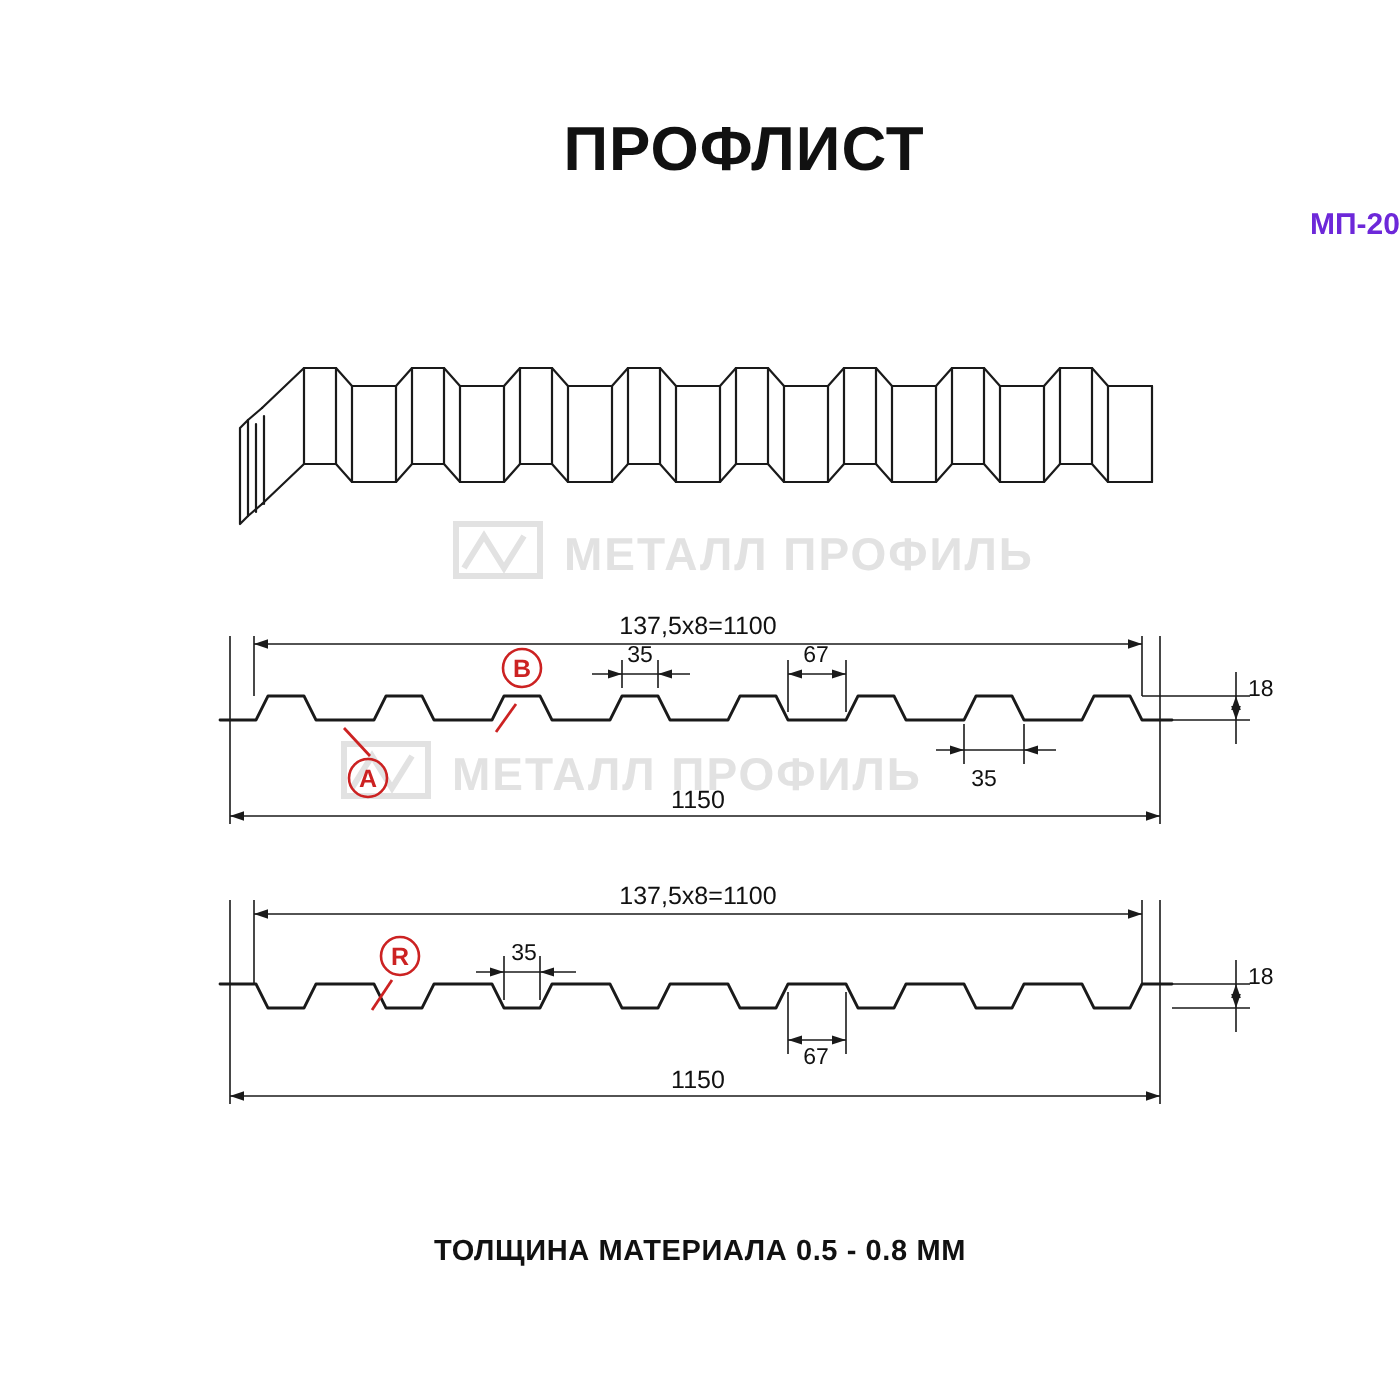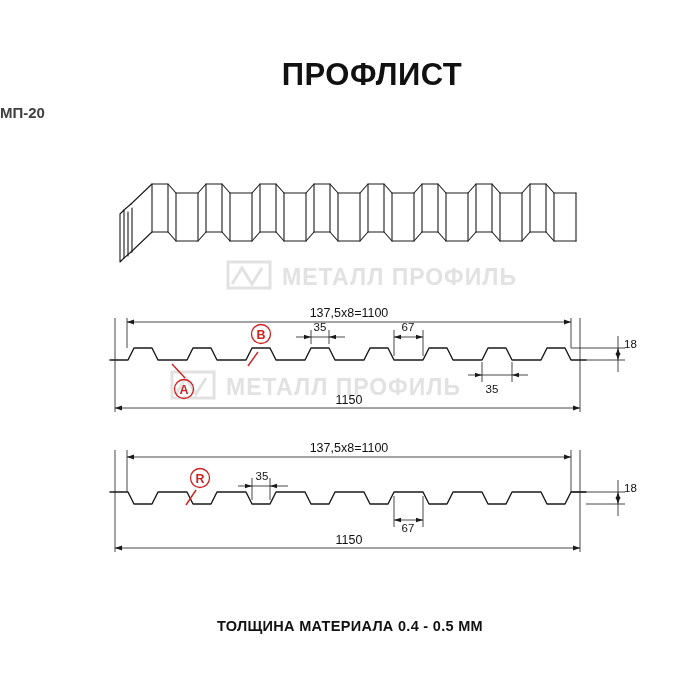--- a/index.html
+++ b/index.html
@@ -30,24 +30,24 @@
     font-weight: bold;
     letter-spacing: 0.5px;
     color: #111111;
     margin-left: 22px;
   }
   .subtitle {
     position: absolute;
     top: 104px;
     left: 0;
     width: 700px;
-    text-align: left;
+    text-align: right;
     font-size: 15px;
     font-weight: bold;
-    color: #404040;
+    color: #6d28d9;
   }
   .footer {
     position: absolute;
     top: 618px;
     left: 0;
     width: 700px;
     text-align: center;
     font-size: 14.5px;
     font-weight: bold;
     letter-spacing: 0.3px;
@@ -82,21 +82,21 @@
     fill: #cc2222;
   }
 </style>
 </head>
 <body>
 
 <div class="page">
 
   <div class="title">ПРОФЛИСТ</div>
   <div class="subtitle">МП-20</div>
-  <div class="footer">ТОЛЩИНА МАТЕРИАЛА 0.4 - 0.5 ММ</div>
+  <div class="footer">ТОЛЩИНА МАТЕРИАЛА 0.5 - 0.8 ММ</div>
 
   <svg class="drawing" width="700" height="700" viewBox="0 0 700 700">
 
     <g opacity="1">
       <g transform="translate(228,262)">
         <rect x="0" y="0" width="42" height="26" fill="none" stroke="#e2e2e2" stroke-width="3"></rect>
         <path d="M4 22 L14 6 L24 22 L34 6" fill="none" stroke="#e2e2e2" stroke-width="3"></path>
       </g>
       <text class="wm-text" x="282" y="285">МЕТАЛЛ ПРОФИЛЬ</text>
     </g>

